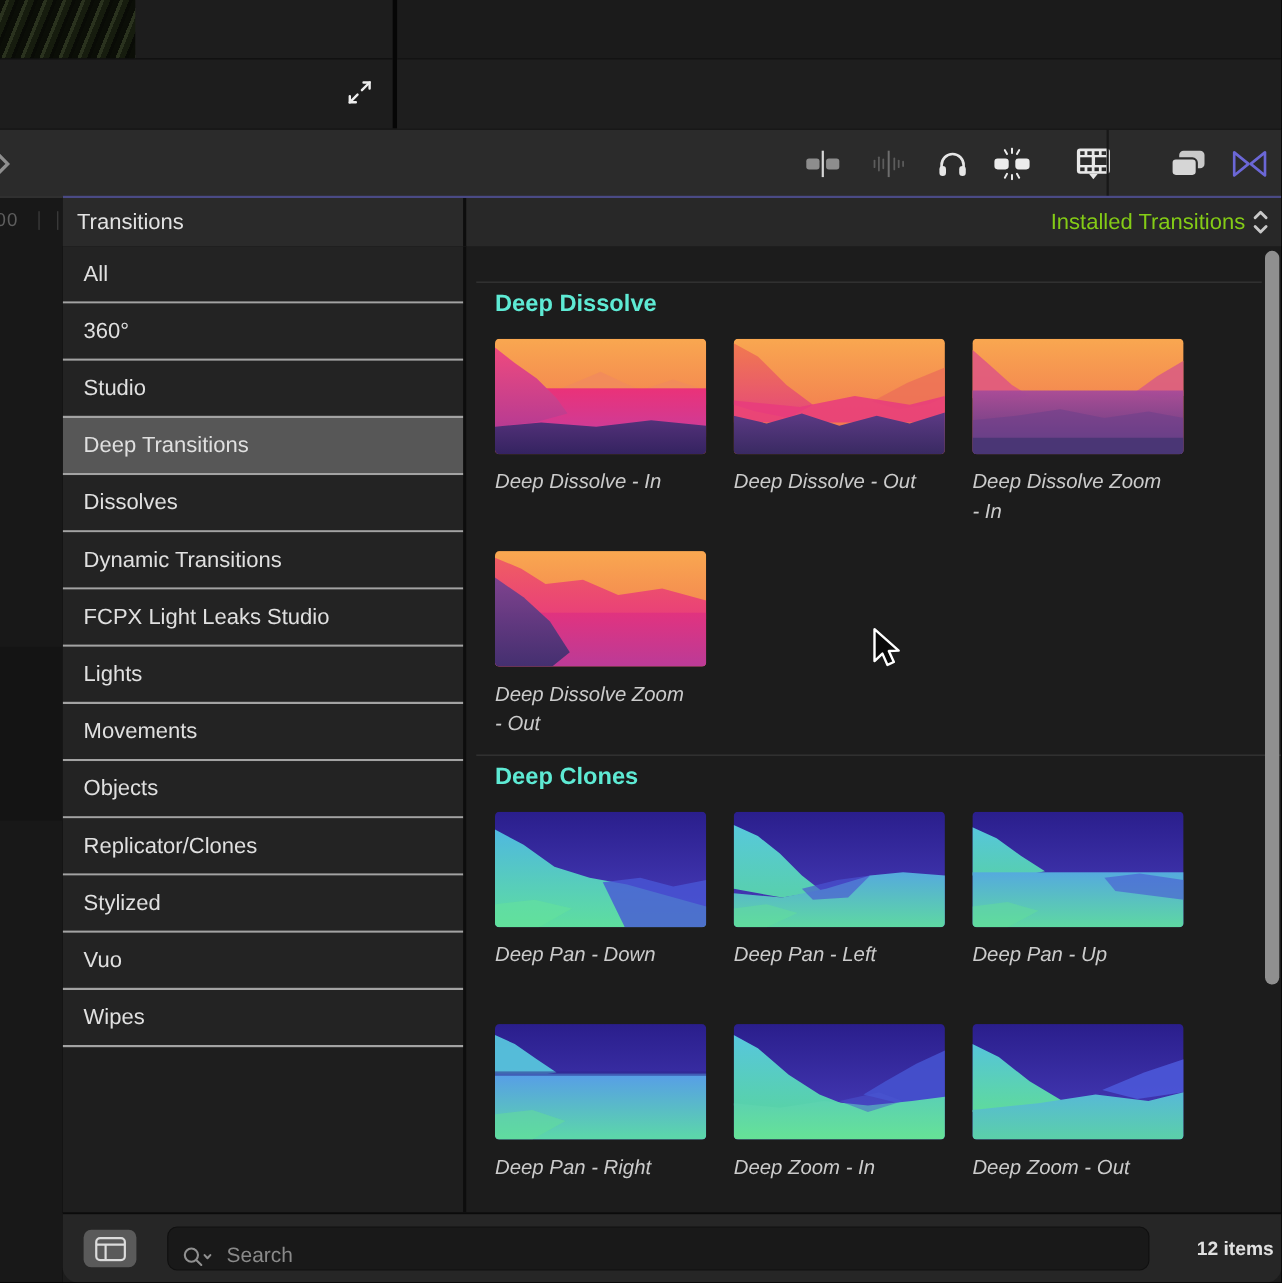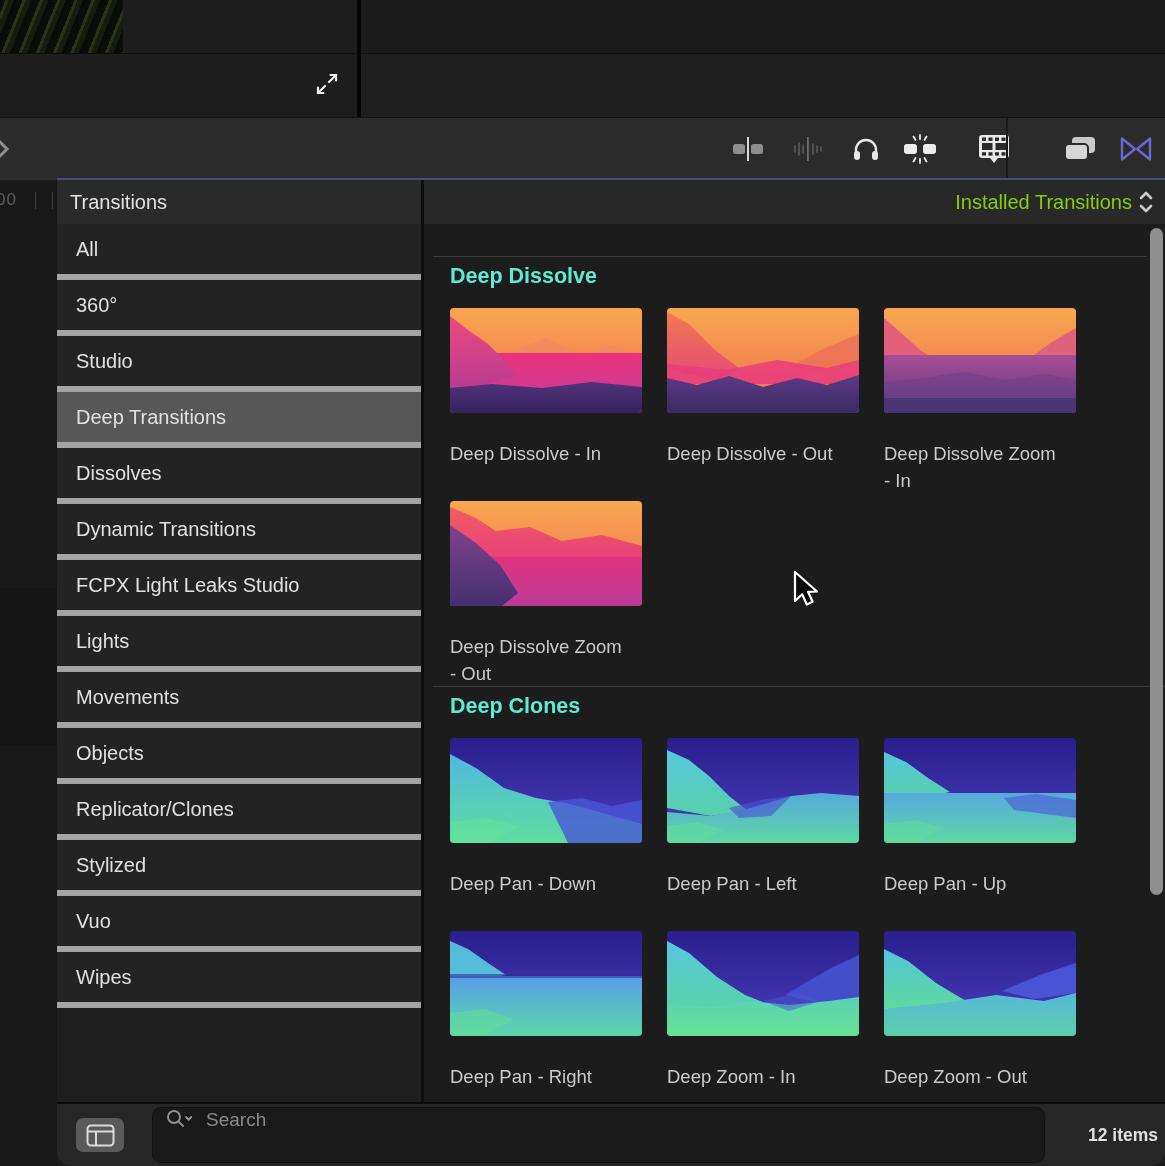--- a/index.html
+++ b/index.html
@@ -34,43 +34,43 @@
   
   .panel{position:absolute;left:57px;top:180px;right:0;bottom:0;background:#1c1c1c;}
   .panel-header{position:absolute;left:0;top:0;width:100%;height:44px;display:flex;}
   .sidebar-header{width:364px;background:#2a2a2a;border-right:3px solid #0d0d0d;display:flex;align-items:center;}
   .sidebar-title{padding-left:13px;font-size:20px;font-weight:500;color:#e2e2e2;}
   .content-header{flex:1;background:#282828;display:flex;align-items:center;justify-content:flex-end;padding-right:10px;}
   .collection-label{font-size:20px;color:#84cc16;margin-right:5px;}
 
   .panel-body{position:absolute;left:0;top:44px;width:100%;bottom:64px;display:flex;overflow:hidden;}
   .sidebar{width:364px;background:#1e1e1e;border-right:3px solid #0d0d0d;flex:none;}
-  .cat-row{height:50px;background:#232323;border-bottom:6px solid #a3a3a3;display:flex;align-items:center;cursor:default;}
+  .cat-row{height:50px;background:#232323;border-bottom:2px solid #a3a3a3;display:flex;align-items:center;cursor:default;}
   .cat-row.selected{background:#575757;}
   .cat-row span{padding-left:19px;font-size:20px;color:#e0e0e0;}
 
   .content{flex:1;position:relative;background:#1c1c1c;overflow:hidden;}
   .sec-divider{height:1px;background:#3a3a3a;margin-left:9px;}
   .sec-divider.first{margin-top:32px;margin-right:18px;}
   .sec-divider.later{margin-top:13px;margin-right:0;}
   .sec-title{margin:7px 0 0 26px;font-size:21.5px;font-weight:700;color:#5eead4;}
   .tile-grid{margin:19px 0 0 26px;display:grid;grid-template-columns:repeat(3,192px);
              grid-auto-rows:172px;column-gap:25px;row-gap:21px;}
   .tile{width:192px;}
   .thumb{display:block;width:192px;height:105px;border-radius:4px;}
-  .tile-label{margin-top:27px;max-width:180px;font-size:18.5px;line-height:27px;color:#cbcbcb;}
+  .tile-label{margin-top:11px;max-width:180px;font-size:18.5px;line-height:27px;color:#cbcbcb;font-style:italic;}
   .scroll-thumb{position:absolute;right:2px;top:4px;width:13px;height:667px;background:#8f8f8f;border-radius:7px;}
 
   
   .footer-bar{position:absolute;left:0;bottom:0;width:100%;height:64px;background:#262626;border-top:2px solid #0b0b0b;
               display:flex;align-items:center;box-sizing:border-box;border-radius:0 0 14px 14px;}
   .toggle-btn{margin-left:19px;width:48px;height:34px;background:#5a5a5a;border:none;border-radius:7px;
               display:flex;align-items:center;justify-content:center;flex:none;}
-  .search-field{margin-left:28px;width:893px;height:56px;background:#191919;border:1px solid #101010;border-radius:9px;
-                display:flex;align-items:flex-start;box-sizing:border-box;flex:none;}
+  .search-field{margin-left:28px;width:893px;height:40px;background:#191919;border:1px solid #101010;border-radius:9px;
+                display:flex;align-items:flex-end;box-sizing:border-box;flex:none;}
   .search-glyph{margin-left:12px;flex:none;display:flex;align-items:center;}
   .search-input{flex:1;background:transparent;border:none;outline:none;color:#ddd;font-size:19px;
                 font-family:"Liberation Sans",sans-serif;margin-left:9px;}
   .search-input::placeholder{color:#8a8a8a;}
   .items-count{margin-left:auto;margin-right:7px;font-size:17.5px;font-weight:600;color:#e0e0e0;white-space:nowrap;}
 
   .mouse-cursor{position:absolute;left:792px;top:570px;pointer-events:none;}
 </style>
 </head>
 <body>

